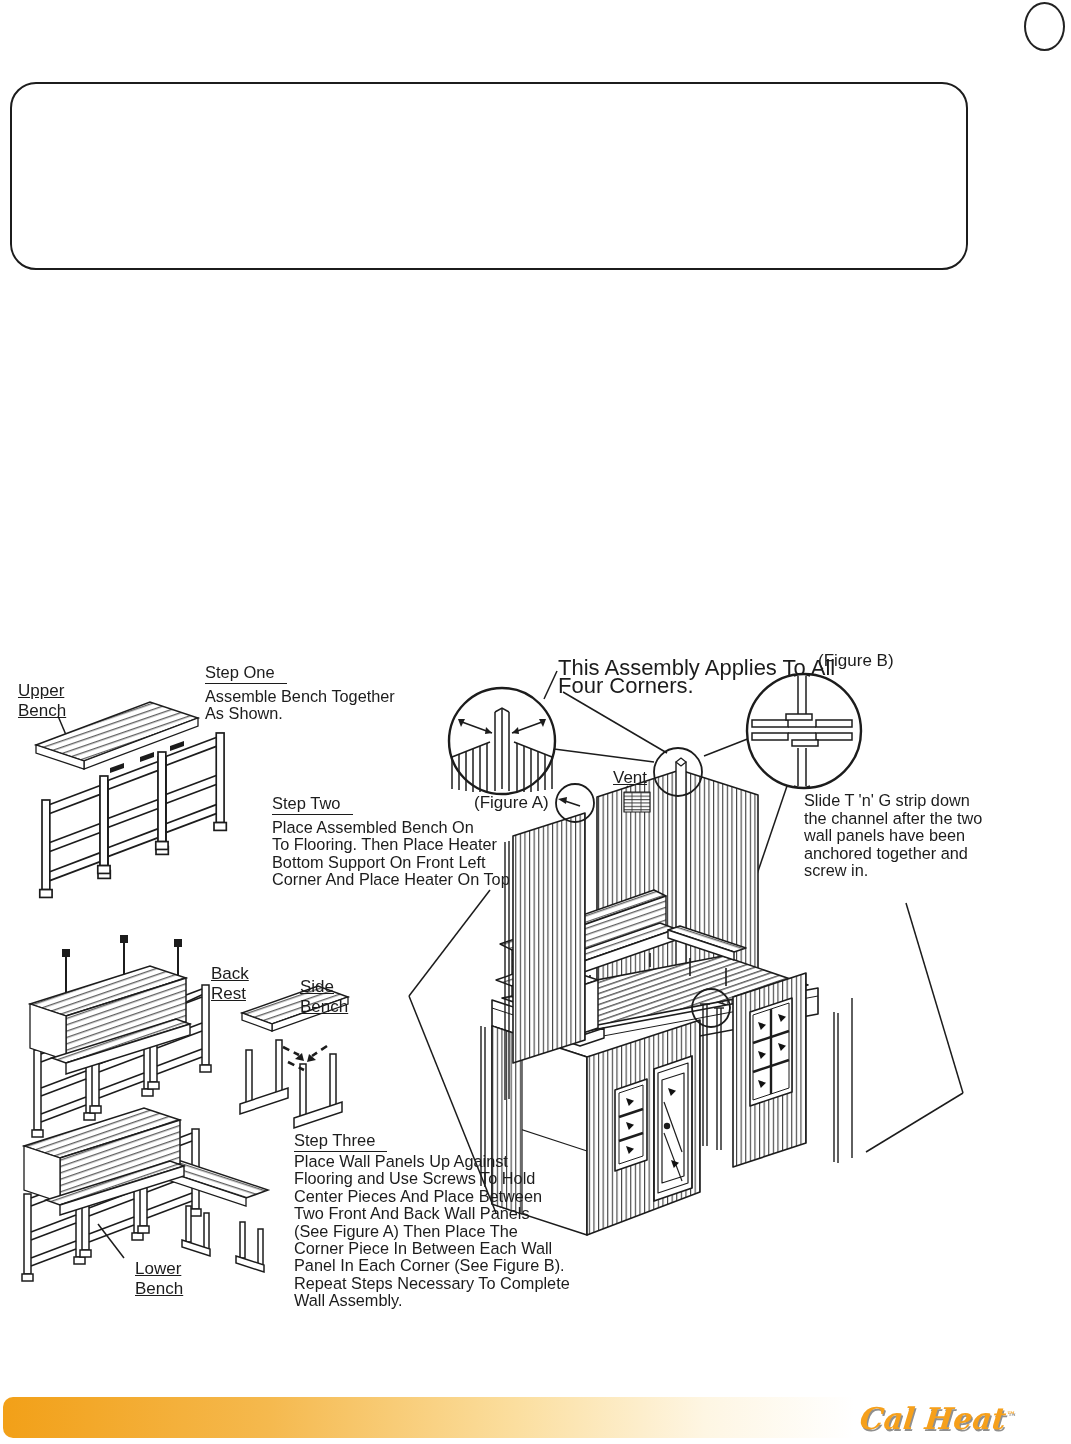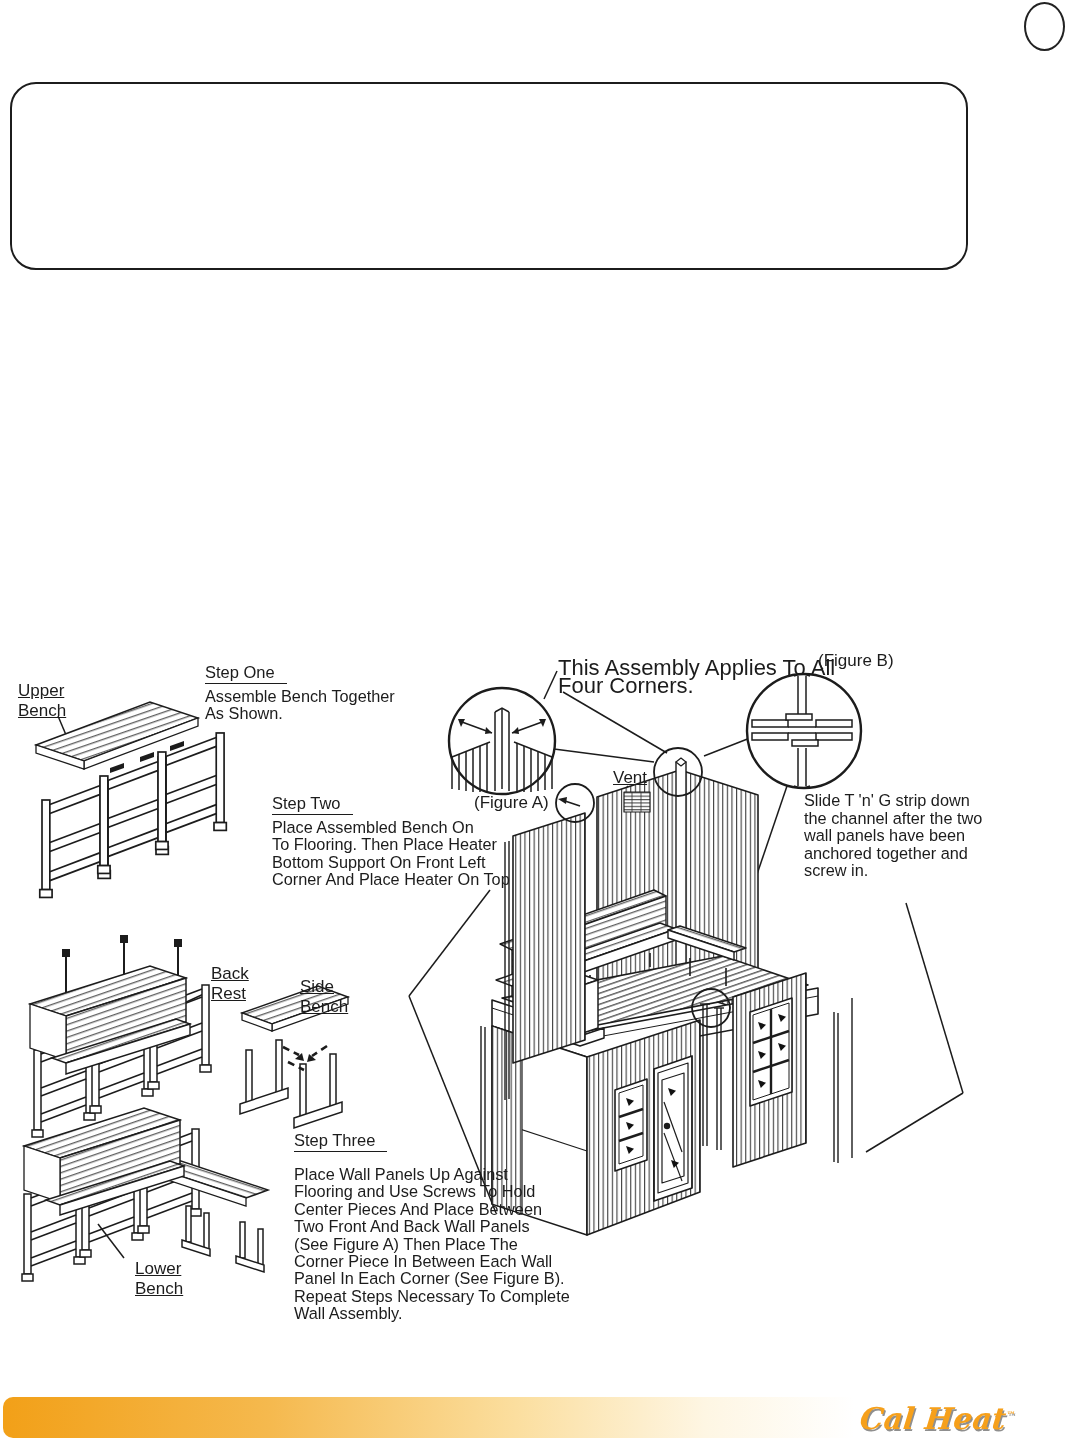--- a/index.html
+++ b/index.html
@@ -376,21 +376,21 @@
 screw in.</div>
 
   <div class="lbl" style="left:211px;top:964px">Back
 Rest</div>
 
   <div class="lbl" style="left:300px;top:977px">Side
 Bench</div>
 
   <div class="blk" style="left:294px;top:1131px">
     <span class="ttl">Step Three</span>
-    <div class="body" style="margin-top:14px">Place Wall Panels Up Against
+    <div class="body" style="margin-top:1px">Place Wall Panels Up Against
 Flooring and Use Screws To Hold
 Center Pieces And Place Between
 Two Front And Back Wall Panels
 (See Figure A) Then Place The
 Corner Piece In Between Each Wall
 Panel In Each Corner (See Figure B).
 Repeat Steps Necessary To Complete
 Wall Assembly.</div>
   </div>
 

